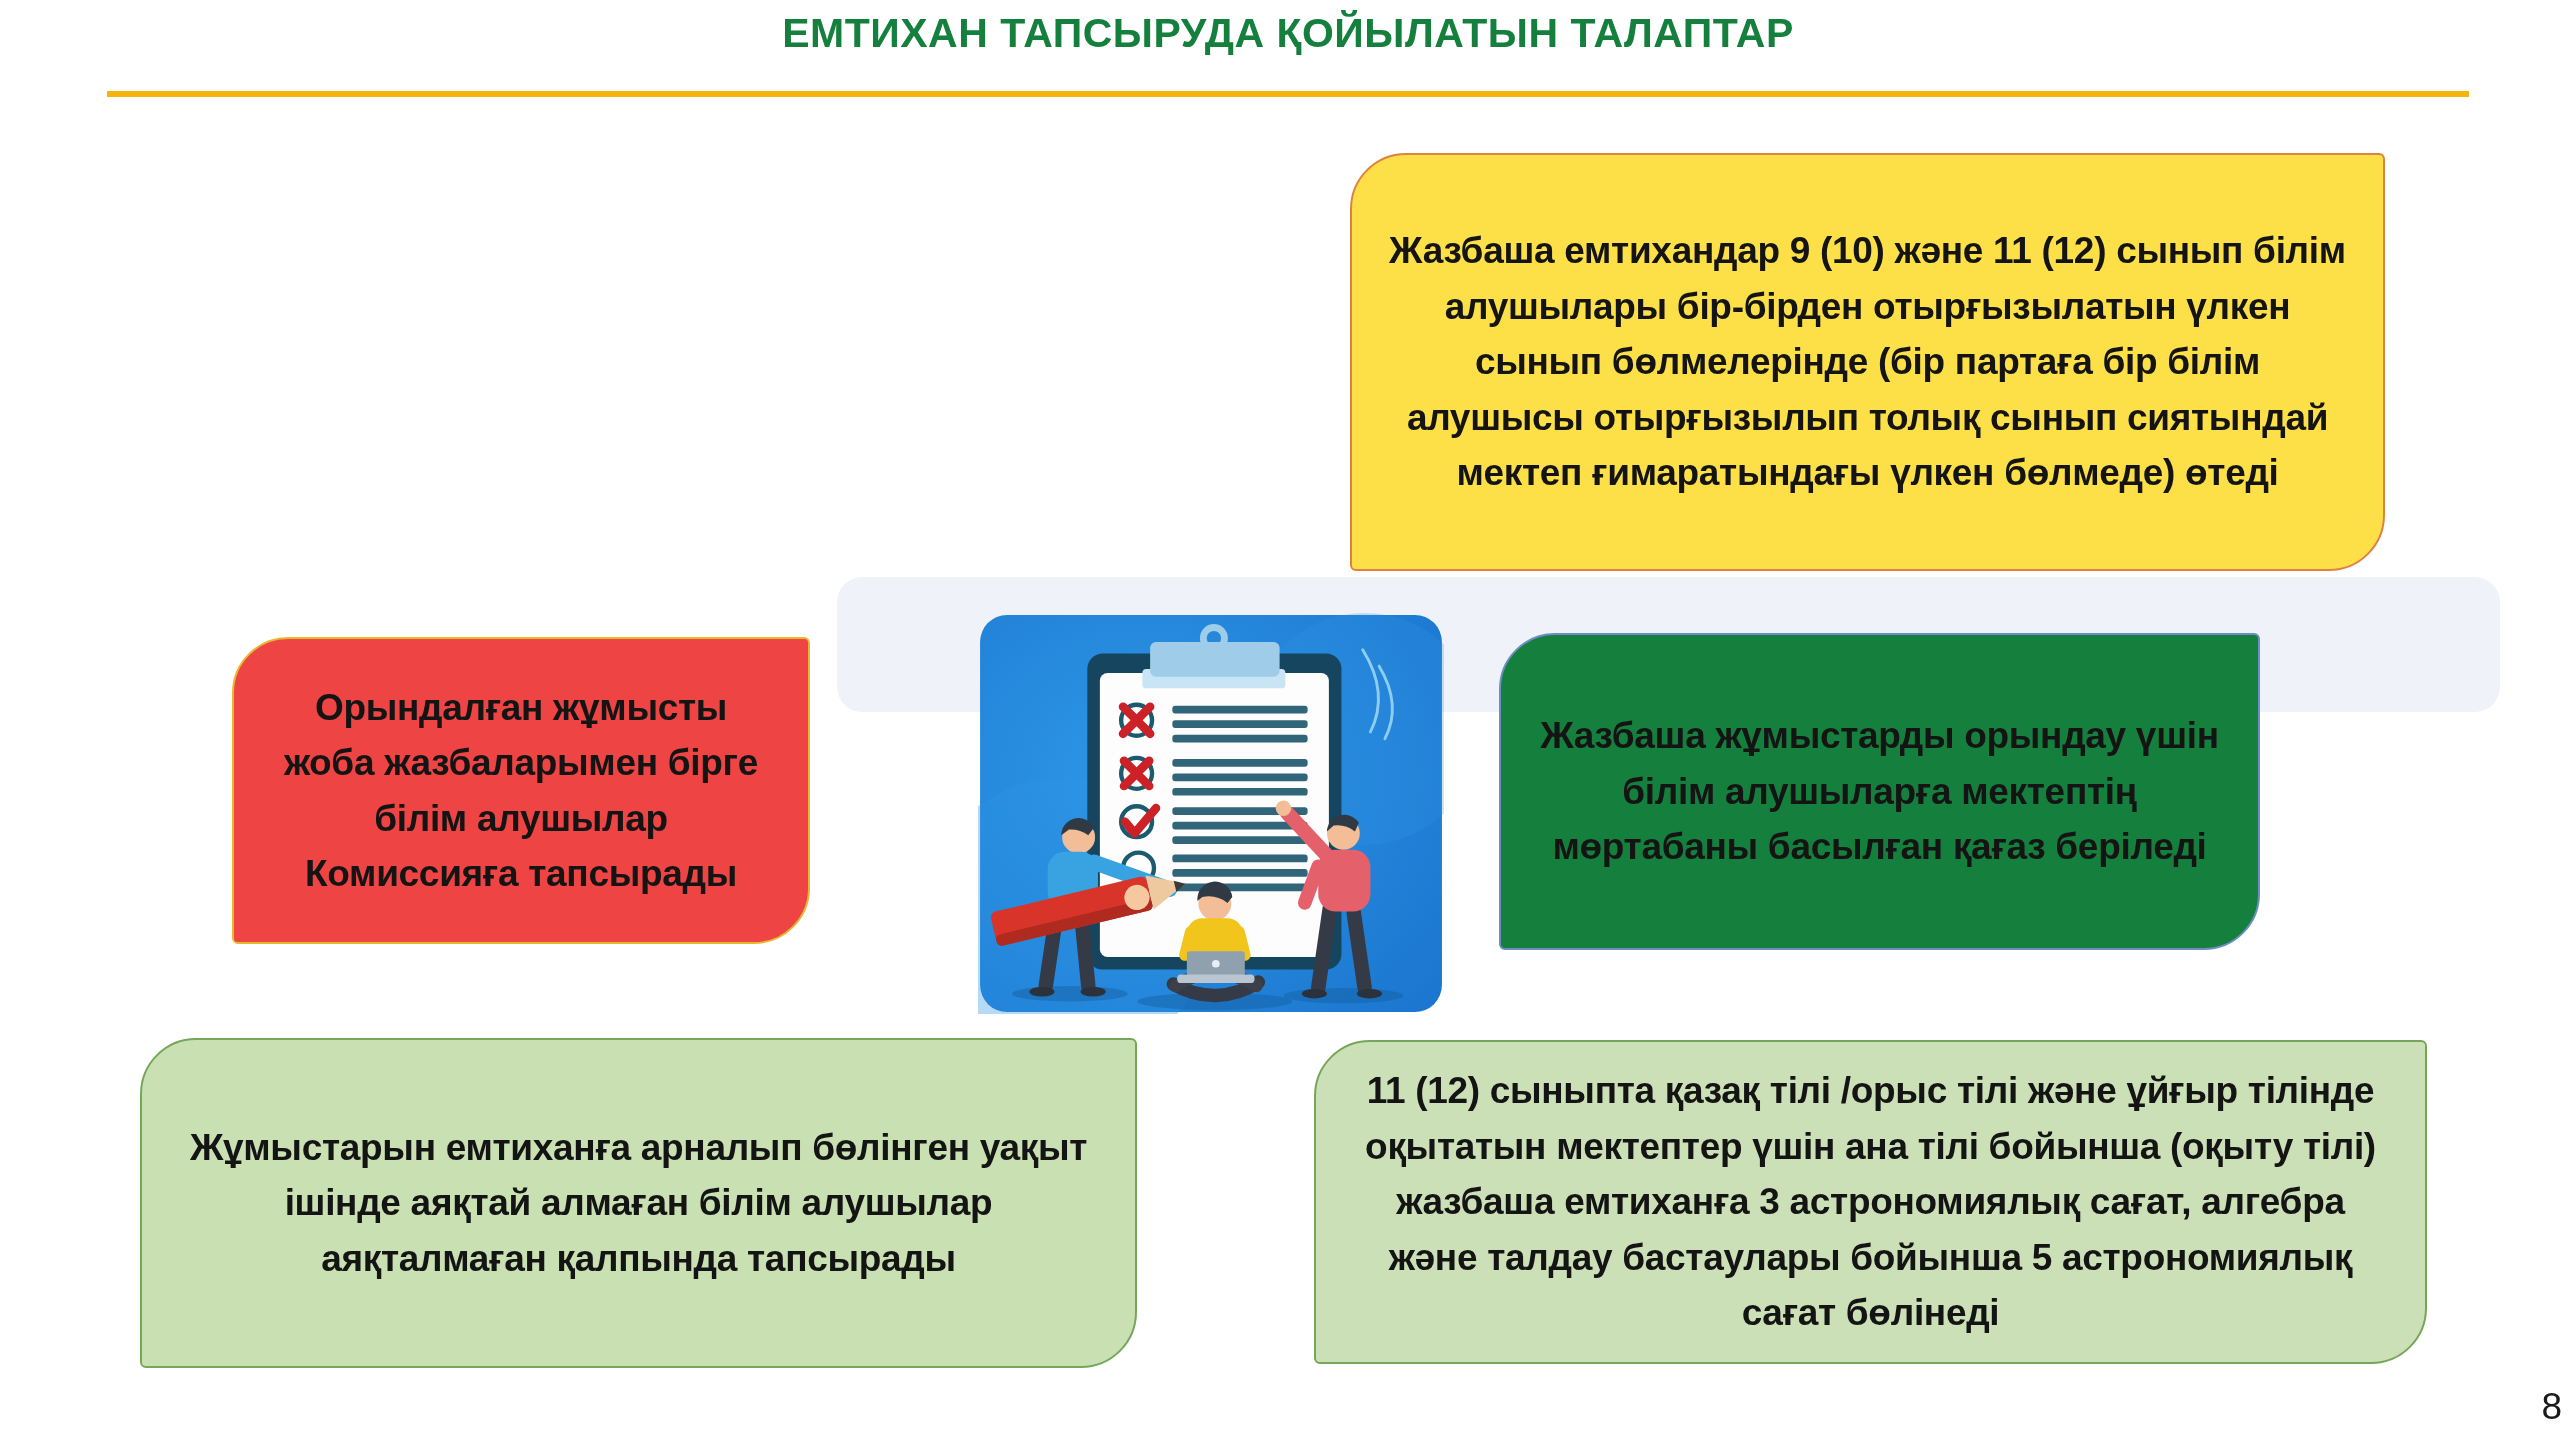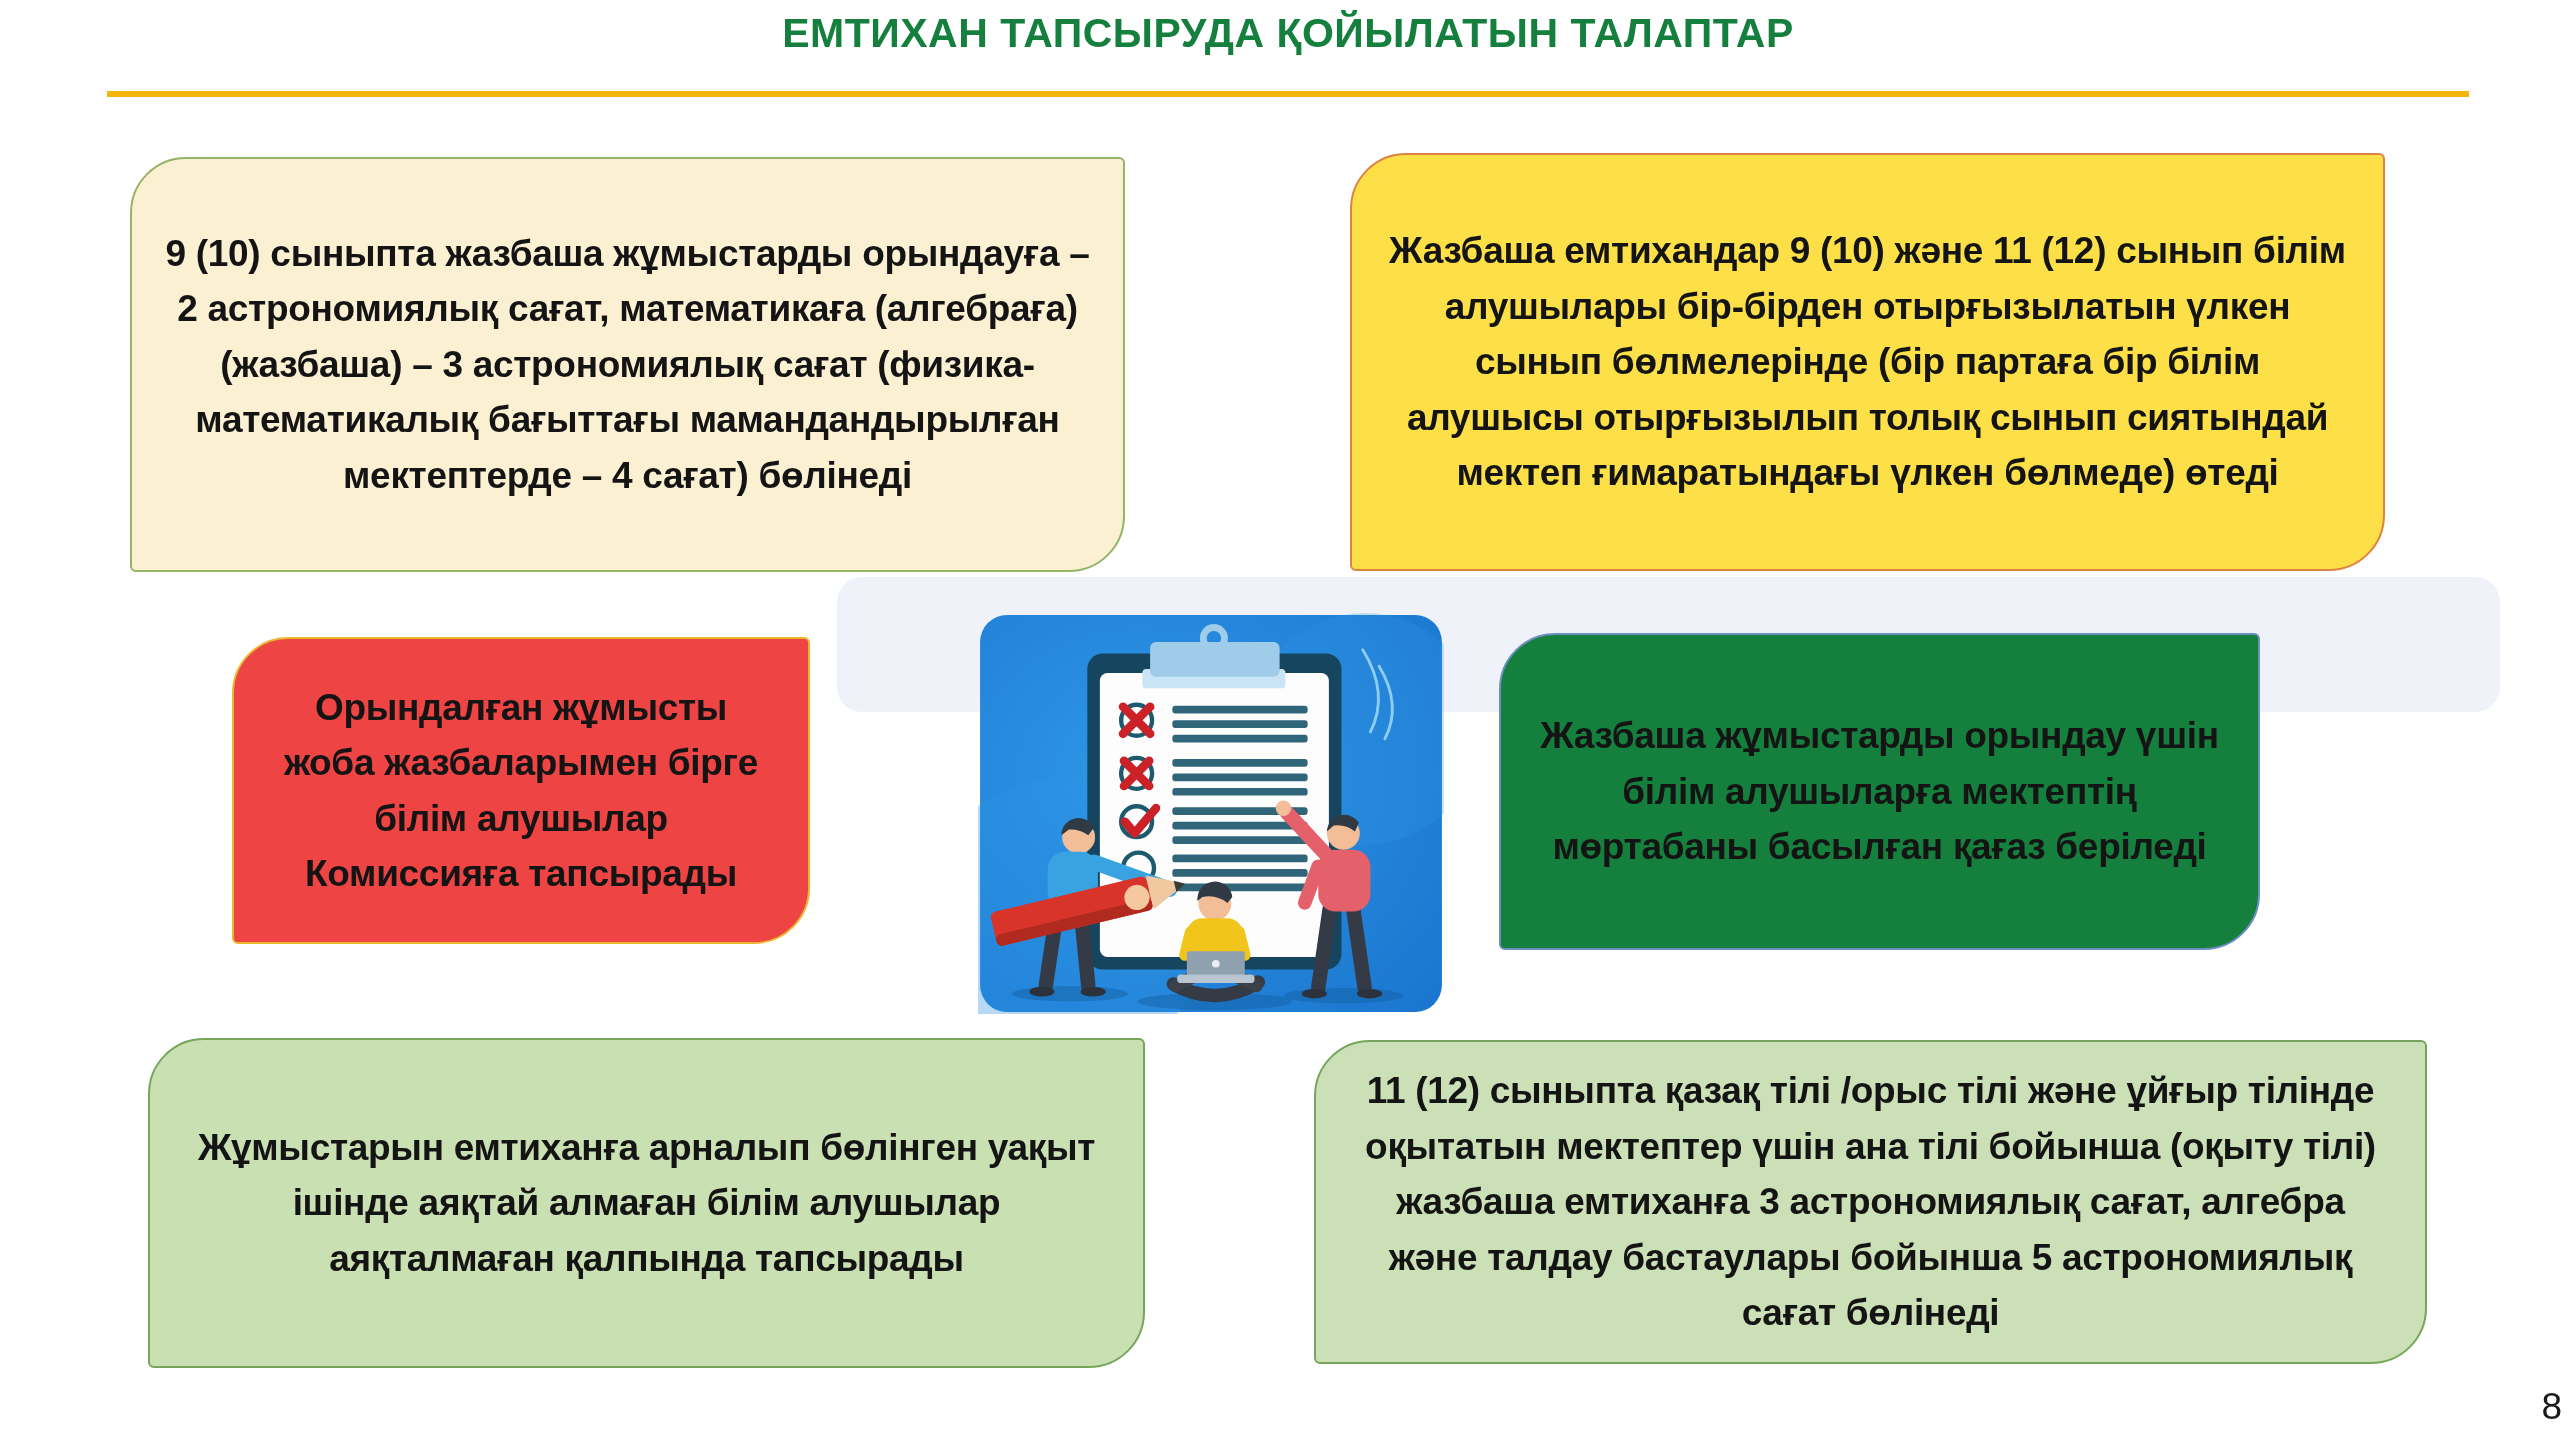--- a/index.html
+++ b/index.html
@@ -11,38 +11,35 @@
   .band{position:absolute;left:837px;top:577px;width:1663px;height:135px;
         background:#EFF3F9;border-radius:25px;}
   .box{position:absolute;display:flex;align-items:center;justify-content:center;
        text-align:center;font-weight:bold;color:#141414;font-size:37px;line-height:1.5;
        letter-spacing:-0.3px;border-radius:56px 5.8px 56px 5.8px;box-sizing:border-box;
        padding:5.8px 33px;}
   .b1{left:130px;top:157px;width:995px;height:415px;background:#FBF0D2;border:2.9px solid #94B467;}
   .b2{left:1350px;top:153px;width:1035px;height:418px;background:#fde047;border:2.9px solid #DF8140;}
   .b3{left:232px;top:637px;width:578px;height:307px;background:#ef4444;border:2.9px solid #E9B72F;}
   .b4{left:1499px;top:633px;width:761px;height:317px;background:#15803d;border:2.9px solid #6C8EC1;}
-  .b5{left:140px;top:1038px;width:997px;height:330px;background:#C9E0B3;border:2.9px solid #76A65A;margin-left:8px;}
+  .b5{left:140px;top:1038px;width:997px;height:330px;background:#C9E0B3;border:2.9px solid #76A65A;}
   .b6{left:1314px;top:1040px;width:1113px;height:324px;background:#CBE0B6;border:2.9px solid #76A65A;}
   .illu{position:absolute;left:978px;top:613px;width:466px;height:401px;}
   .pagenum{position:absolute;left:2523px;top:1386px;width:39px;text-align:right;
            font-size:37px;color:#1a1a1a;font-weight:normal;}
 </style>
 </head>
 <body>
 
 <div id="slide">
 
   <div class="title">ЕМТИХАН ТАПСЫРУДА ҚОЙЫЛАТЫН ТАЛАПТАР</div>
   <div class="rule"></div>
   <div class="band"></div>
 
-  <div class="box b1">
-    <span>9 (10) сыныпта жазбаша жұмыстарды орындауға – 2 астрономиялық сағат, математикаға (алгебраға) (жазбаша) – 3 астрономиялық сағат (физика-математикалық бағыттағы мамандандырылған мектептерде – 4 сағат) бөлінеді</span>
-  </div>
 
   <div class="box b2">
     <span>Жазбаша емтихандар 9 (10) және 11 (12) сынып білім алушылары бір-бірден отырғызылатын үлкен сынып бөлмелерінде (бір партаға бір білім алушысы отырғызылып толық сынып сиятындай мектеп ғимаратындағы үлкен бөлмеде) өтеді</span>
   </div>
 
   <div class="box b3">
     <span>Орындалған жұмысты жоба жазбаларымен бірге білім алушылар Комиссияға тапсырады</span>
   </div>
 
   <div class="box b4">

